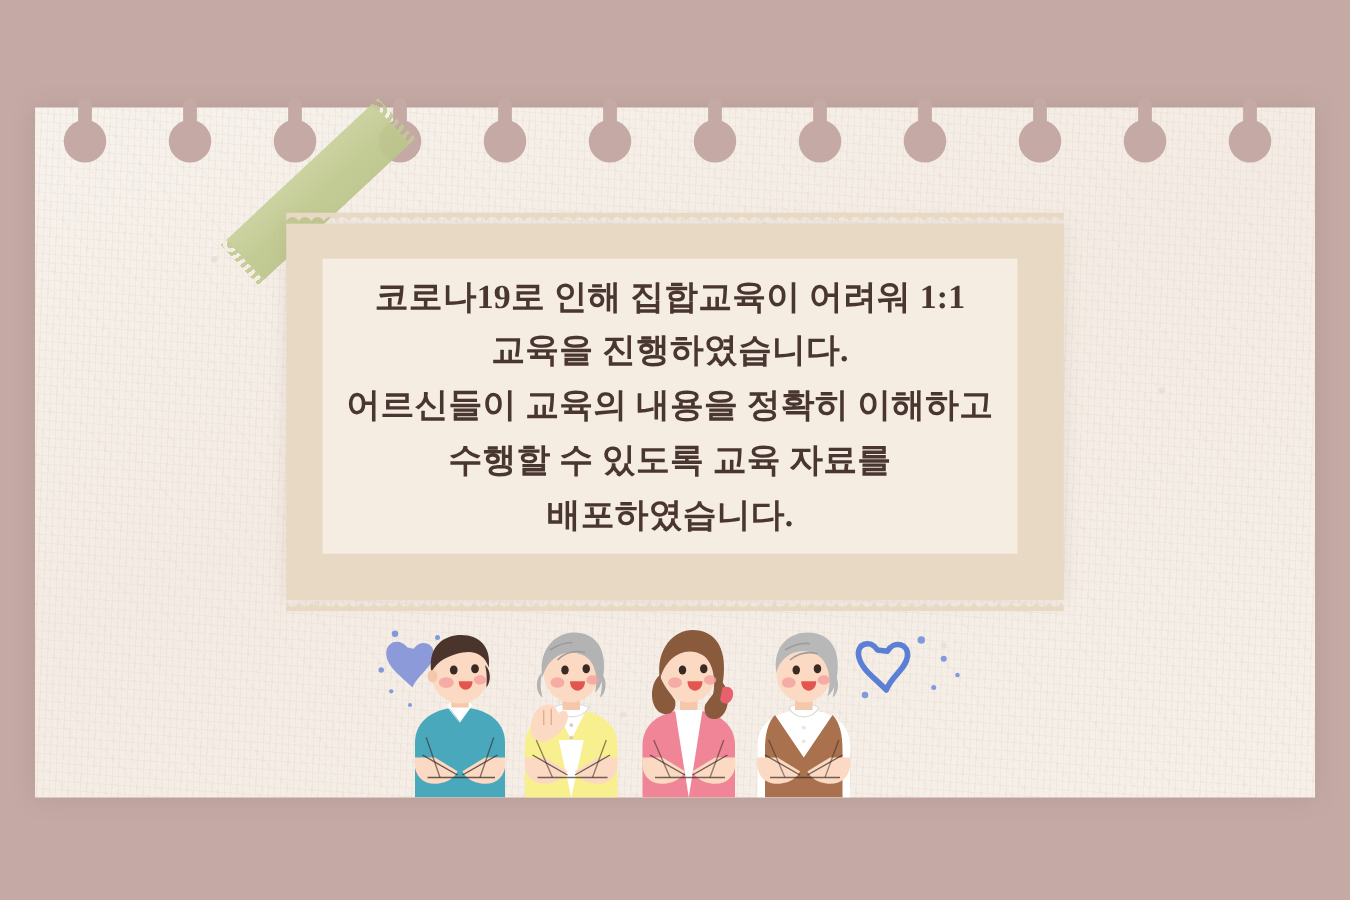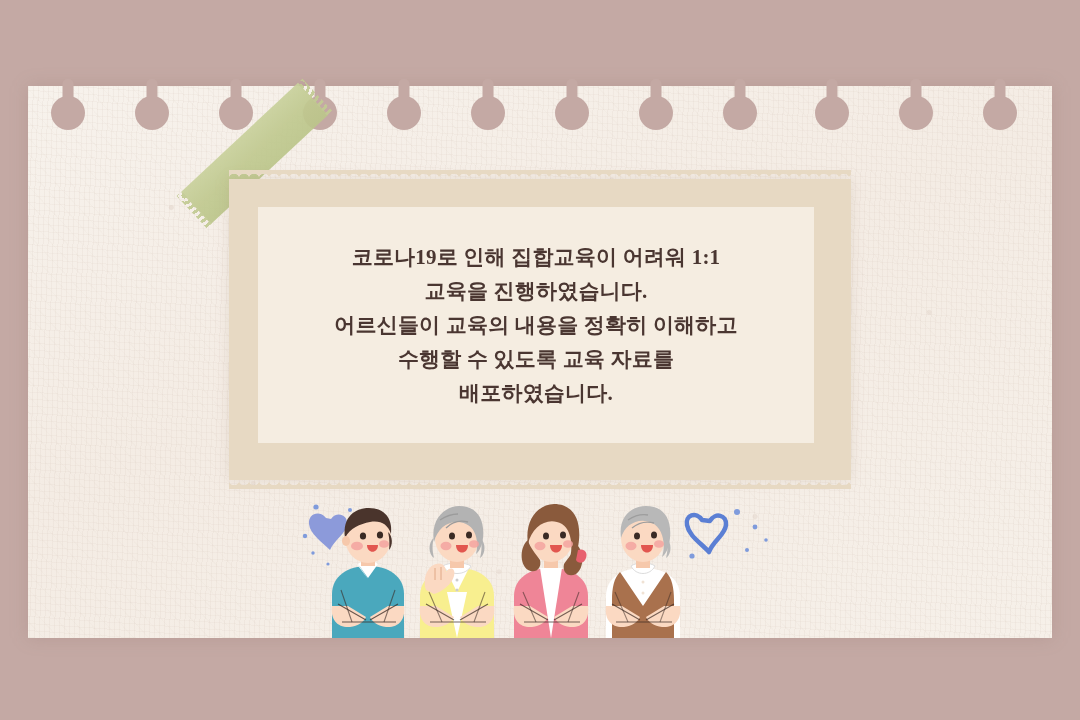--- a/index.html
+++ b/index.html
@@ -160,21 +160,21 @@
     z-index: 12;
     display: flex;
     align-items: center;
     justify-content: center;
   }
   #message {
     width: 100%;
     text-align: center;
     color: #4a3631;
     font-family: "Liberation Serif", "DejaVu Serif", serif;
-    font-size: 21px;
+    font-size: 27px;
     font-weight: 600;
     line-height: 1.62;
     letter-spacing: 0.2px;
     white-space: pre-line;
     padding: 0 6px;
     box-sizing: border-box;
   }
 
   
   #illustration {

